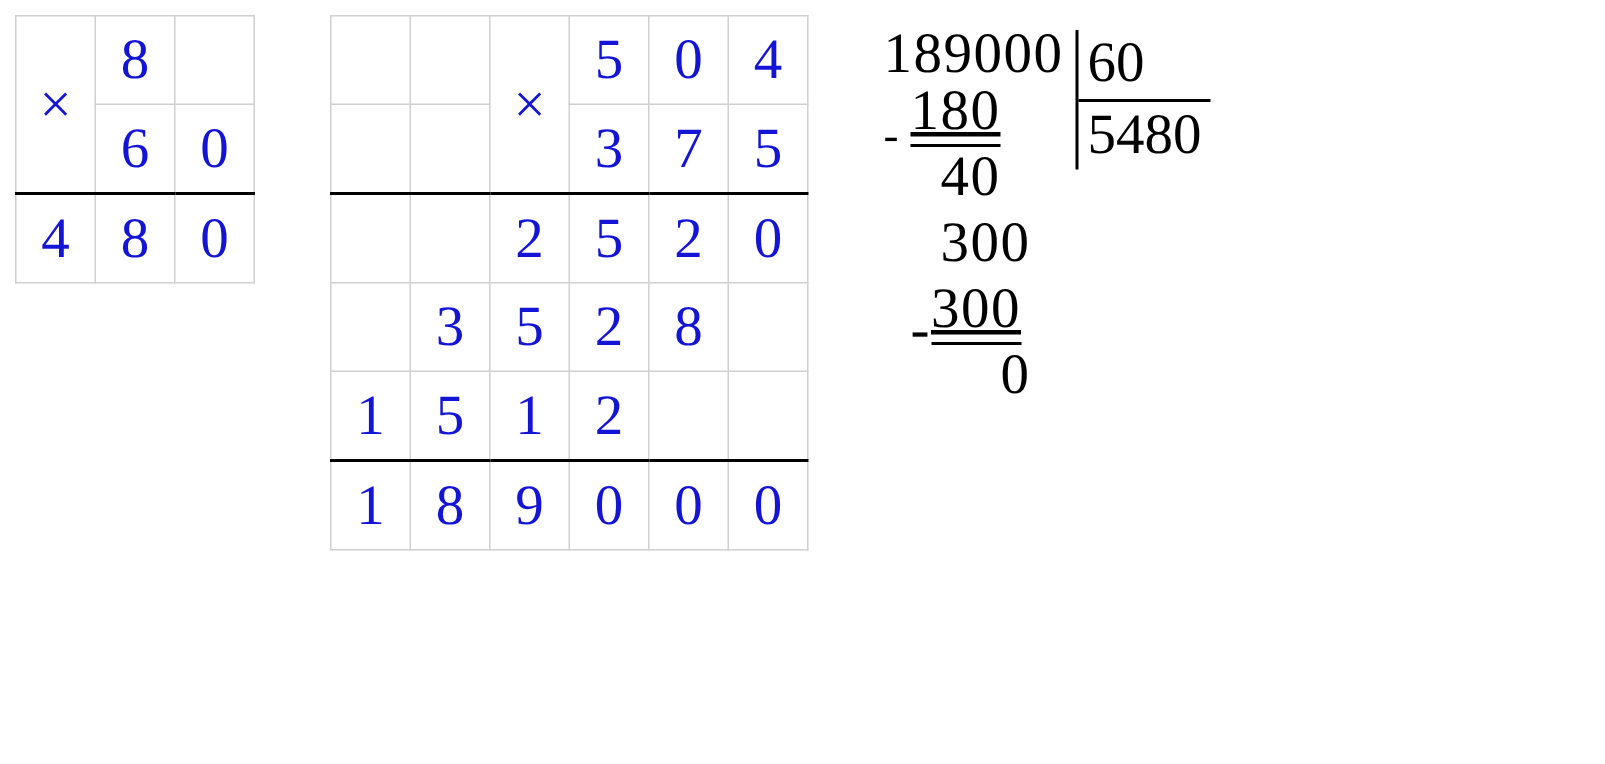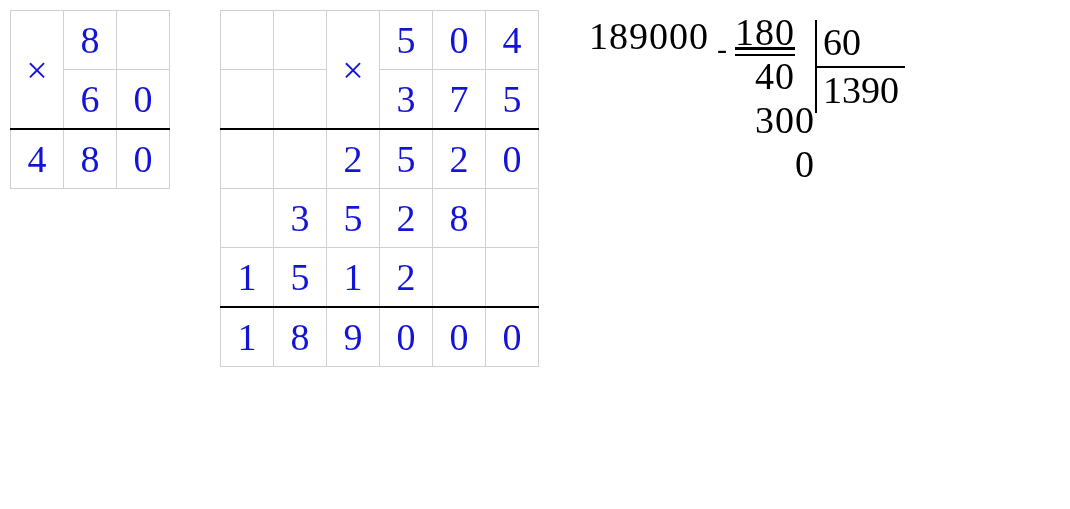--- a/index.html
+++ b/index.html
@@ -41,21 +41,21 @@
   
   .div-block {
     font-size: 38px;
     color: #000;
     font-family: "Times New Roman", Times, serif;
     line-height: 1.1;
     padding-top: 6px;
     position: relative;
   }
   .div-top { display: flex; align-items: flex-start; }
-  .dividend-col { display: flex; flex-direction: row; align-items: flex-start; }
+  .dividend-col { display: flex; flex-direction: column; align-items: flex-start; }
   .dividend {
     padding-right: 8px;
     letter-spacing: 1px;
   }
   .vline {
     border-left: 2px solid #000;
     display: flex;
     flex-direction: column;
     margin-top: 4px;
   }
@@ -177,25 +177,29 @@
           </div>
           <div class="row">
             <span class="minus"></span>
             <span class="num"><span class="pad">0</span><span>40</span></span>
           </div>
           <div class="row">
             <span class="minus"></span>
             <span class="num"><span class="pad">0</span><span>300</span></span>
           </div>
           <div class="row">
+            <span class="minus" style="position:relative; top:14px;"></span>
+            <span class="num"><span style="position:relative; top:14px;">-</span><span class="ul">300</span></span>
+          </div>
+          <div class="row">
             <span class="minus"></span>
             <span class="num"><span class="pad">000</span><span>0</span></span>
           </div>
         </div>
       </div>
       <div class="vline">
         <span class="divisor">60</span>
-        <span class="quotient">1390</span>
+        <span class="quotient">5480</span>
       </div>
     </div>
   </div>
 
 </div>
 
 </body></html>

